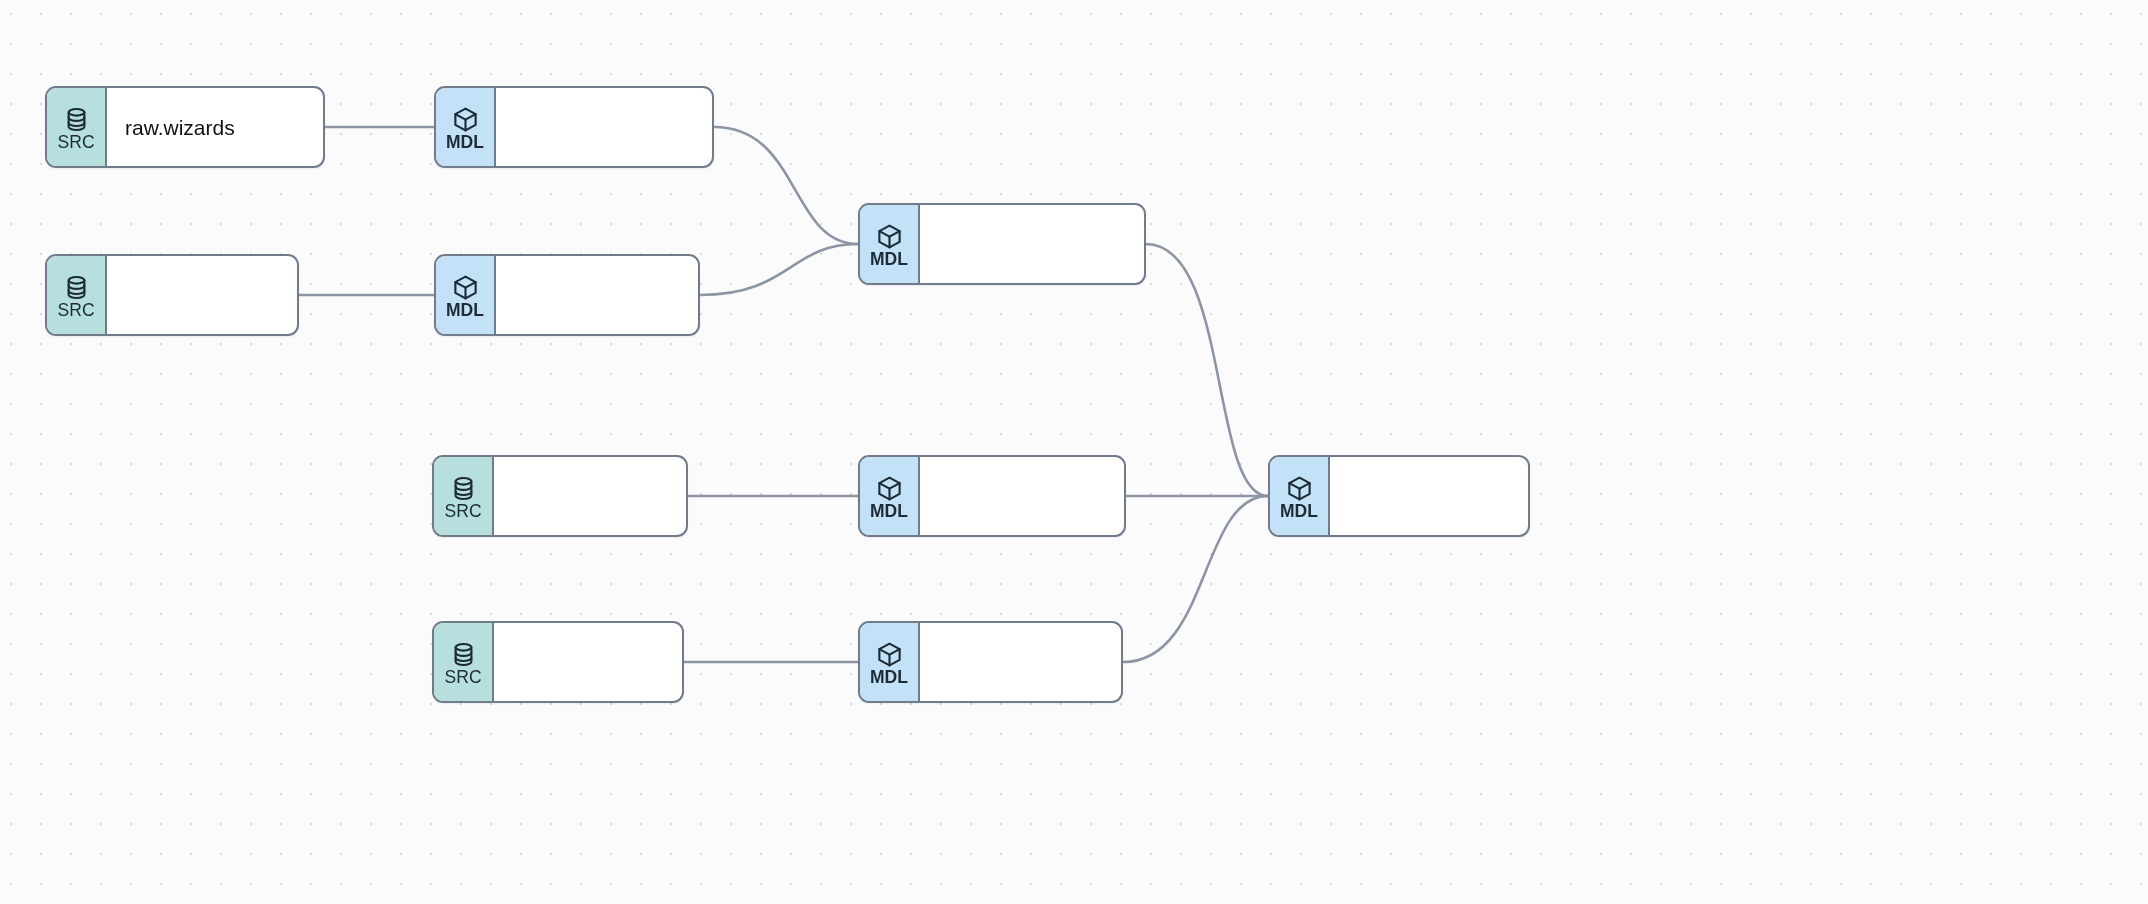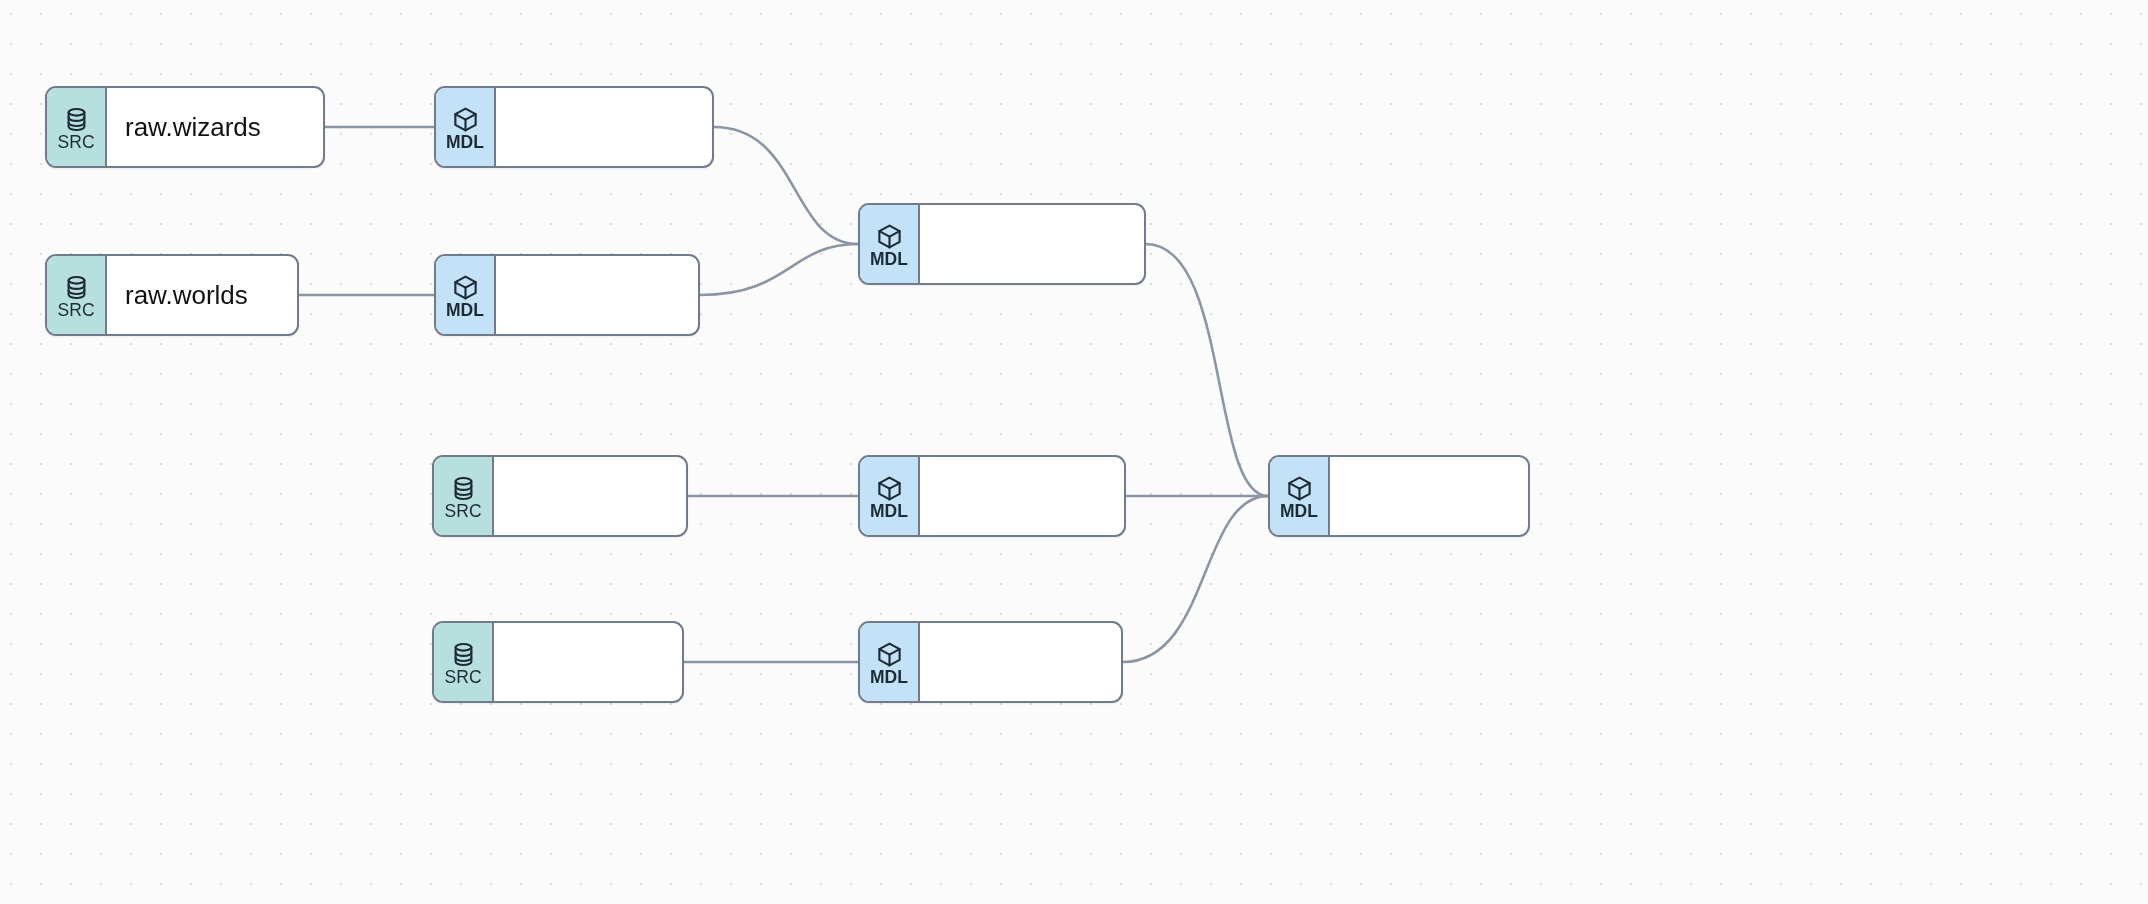--- a/index.html
+++ b/index.html
@@ -85,21 +85,21 @@
 
   .shield-icon {
     width: 21px;
     height: 21px;
     flex: 0 0 21px;
     color: #12202b;
   }
   .shield-icon svg { display: block; width: 100%; height: 100%; }
 
   .node-label {
-    font-size: 26px;
+    font-size: 21px;
     line-height: 1;
     color: #121212;
     font-family: "Liberation Sans", sans-serif;
   }
 
   
 </style>
 </head>
 <body>
 
@@ -141,23 +141,20 @@
           <span class="badge-icon">
   <svg viewBox="0 0 24 24" fill="none" stroke="currentColor" stroke-width="1.9" stroke-linecap="round" stroke-linejoin="round">
     <ellipse cx="12" cy="5.6" rx="7" ry="2.9"></ellipse>
     <path d="M5 5.6 v12.8 c0 1.6 3.1 2.9 7 2.9 s7 -1.3 7 -2.9 V5.6"></path>
     <path d="M5 10.3 c0 1.6 3.1 2.9 7 2.9 s7 -1.3 7 -2.9"></path>
     <path d="M5 14.9 c0 1.6 3.1 2.9 7 2.9 s7 -1.3 7 -2.9"></path>
   </svg>
 </span>
           <span class="badge-text">SRC</span>
         </div>
-        <div class="node-body">
-          <span class="node-label">raw.worlds</span>
-        </div>
       </div>
       <div class="node src" style="left: 432px; top: 455px; width: 256px;">
         <div class="node-badge">
           <span class="badge-icon">
   <svg viewBox="0 0 24 24" fill="none" stroke="currentColor" stroke-width="1.9" stroke-linecap="round" stroke-linejoin="round">
     <ellipse cx="12" cy="5.6" rx="7" ry="2.9"></ellipse>
     <path d="M5 5.6 v12.8 c0 1.6 3.1 2.9 7 2.9 s7 -1.3 7 -2.9 V5.6"></path>
     <path d="M5 10.3 c0 1.6 3.1 2.9 7 2.9 s7 -1.3 7 -2.9"></path>
     <path d="M5 14.9 c0 1.6 3.1 2.9 7 2.9 s7 -1.3 7 -2.9"></path>
   </svg>

